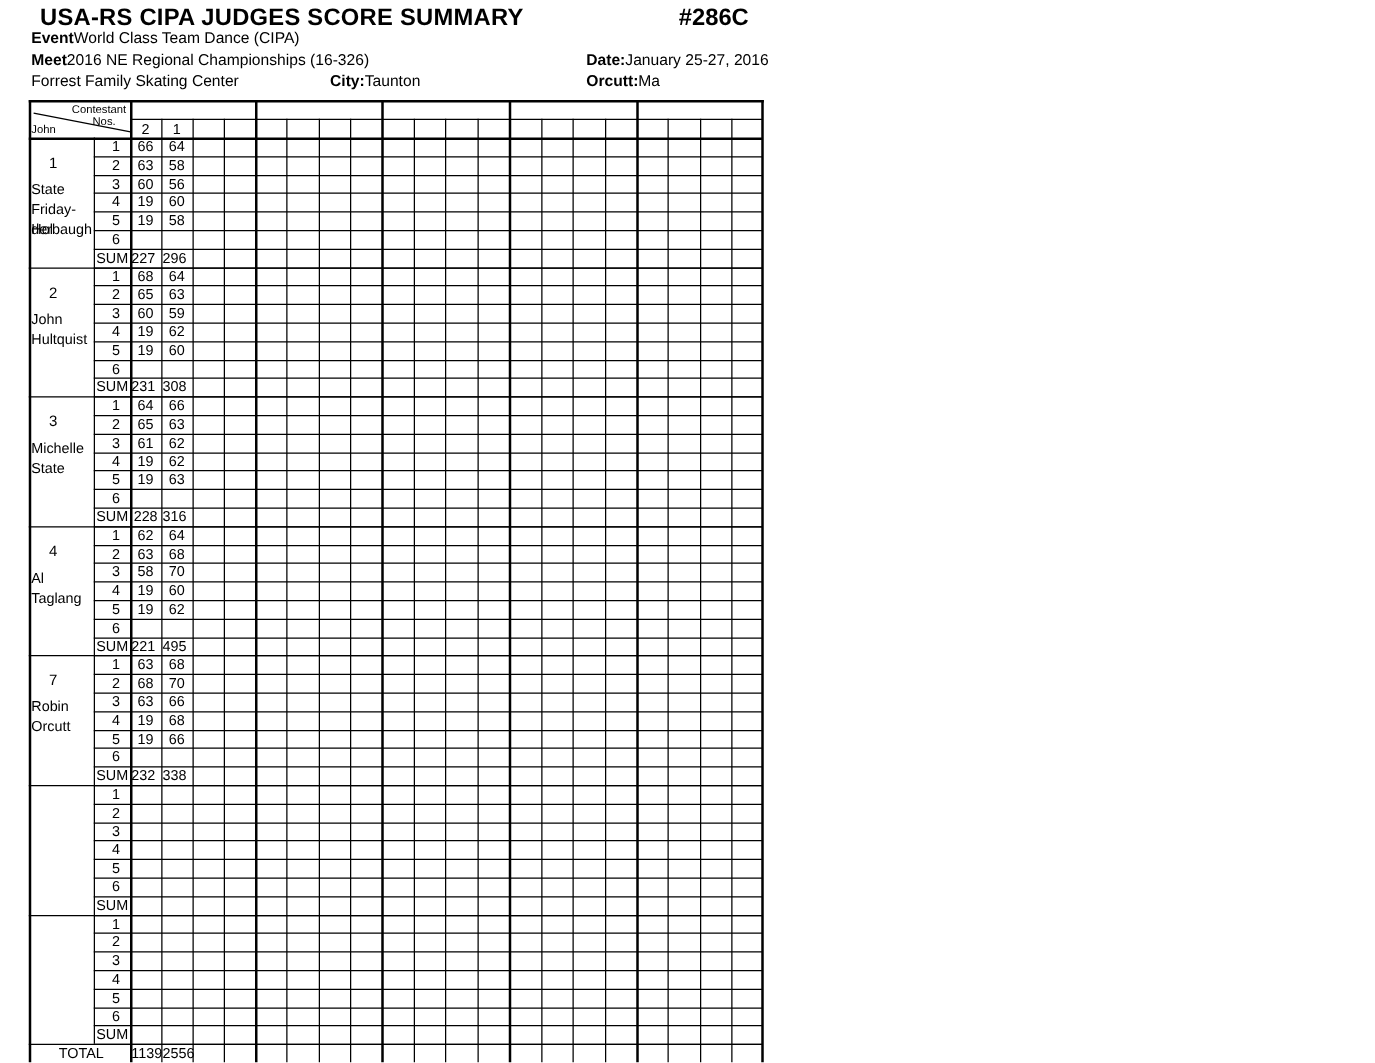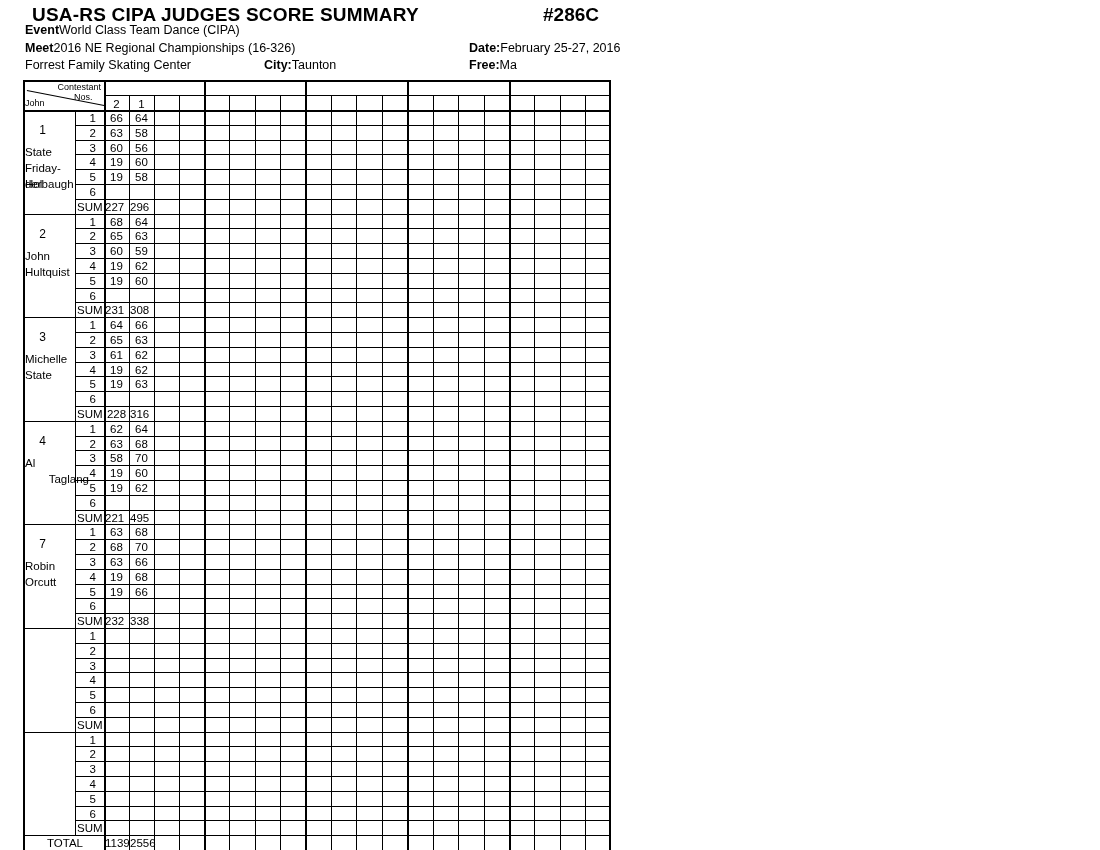--- a/index.html
+++ b/index.html
@@ -17,24 +17,24 @@
   .judge-name { font-size:11.5px; line-height:16px; }
 </style>
 </head>
 <body>
 
 <div class="abs title">USA-RS CIPA JUDGES SCORE SUMMARY</div>
 <div class="abs code">#286C</div>
 
 <div class="abs info" style="left:25px; top:23px;"><b>Event</b><span>World Class Team Dance  (CIPA)</span></div>
 <div class="abs info" style="left:25px; top:41px;"><b>Meet</b><span>2016 NE Regional Championships (16-326)</span></div>
-<div class="abs info" style="left:469px; top:41px;"><b>Date:</b><span>February 25-27, 2016</span></div>
+<div class="abs info" style="left:469px; top:41px;"><b>Date:</b><span>January 25-27, 2016</span></div>
 <div class="abs info" style="left:25px; top:58px;">Forrest Family Skating Center</div>
 <div class="abs info" style="left:264px; top:58px;"><b>City:</b><span>Taunton</span></div>
-<div class="abs info" style="left:469px; top:58px;"><b>Free:</b><span>Ma</span></div>
+<div class="abs info" style="left:469px; top:58px;"><b>Orcutt:</b><span>Ma</span></div>
 
 <div class="grid" id="grid">
     <div class="hline" style="left: 79px; top: 13px; width: 506px; height: 1px;"></div>
     <div class="hline" style="left: -2px; top: 28px; width: 587px; height: 2px;"></div>
     <div class="hline" style="left: 50px; top: 42.8px; width: 535px; height: 1px;"></div>
     <div class="hline" style="left: 50px; top: 57.6px; width: 535px; height: 1px;"></div>
     <div class="hline" style="left: 50px; top: 72.4px; width: 535px; height: 1px;"></div>
     <div class="hline" style="left: 50px; top: 87.2px; width: 535px; height: 1px;"></div>
     <div class="hline" style="left: 50px; top: 102px; width: 535px; height: 1px;"></div>
     <div class="hline" style="left: 50px; top: 116.8px; width: 535px; height: 1px;"></div>
@@ -183,21 +183,21 @@
     <div class="cell " style="left: 80px; top: 295.4px; width: 23px; height: 14px; text-align: center;">19</div>
     <div class="cell " style="left: 105px; top: 295.4px; width: 23px; height: 14px; text-align: center;">63</div>
     <div class="cell " style="left: 51px; top: 310.2px; width: 20px; height: 14px; text-align: right;">6</div>
     <div class="cell " style="left: 80px; top: 310.2px; width: 23px; height: 14px; text-align: center;"></div>
     <div class="cell " style="left: 105px; top: 310.2px; width: 23px; height: 14px; text-align: center;"></div>
     <div class="cell " style="left: 52px; top: 325px; width: 28px; height: 14px; text-align: left;">SUM</div>
     <div class="cell " style="left: 80px; top: 325px; width: 23px; height: 14px; text-align: center;">228</div>
     <div class="cell " style="left: 105px; top: 325px; width: 23px; height: 14px; text-align: left;">316</div>
     <div class="cell judge-num" style="left: 0px; top: 351.8px; width: 35px; height: 14px; text-align: center;">4</div>
     <div class="cell judge-name" style="left: 0px; top: 372.8px; width: 52px; height: 16px; text-align: left;">Al</div>
-    <div class="cell judge-name" style="left: 12px; top: 388.8px; width: 52px; height: 16px; text-align: right;">Taglang</div>
+    <div class="cell judge-name" style="left: 0px; top: 388.8px; width: 52px; height: 16px; text-align: left;">Taglang</div>
     <div class="cell " style="left: 51px; top: 339.8px; width: 20px; height: 14px; text-align: right;">1</div>
     <div class="cell " style="left: 80px; top: 339.8px; width: 23px; height: 14px; text-align: center;">62</div>
     <div class="cell " style="left: 105px; top: 339.8px; width: 23px; height: 14px; text-align: center;">64</div>
     <div class="cell " style="left: 51px; top: 354.6px; width: 20px; height: 14px; text-align: right;">2</div>
     <div class="cell " style="left: 80px; top: 354.6px; width: 23px; height: 14px; text-align: center;">63</div>
     <div class="cell " style="left: 105px; top: 354.6px; width: 23px; height: 14px; text-align: center;">68</div>
     <div class="cell " style="left: 51px; top: 369.4px; width: 20px; height: 14px; text-align: right;">3</div>
     <div class="cell " style="left: 80px; top: 369.4px; width: 23px; height: 14px; text-align: center;">58</div>
     <div class="cell " style="left: 105px; top: 369.4px; width: 23px; height: 14px; text-align: center;">70</div>
     <div class="cell " style="left: 51px; top: 384.2px; width: 20px; height: 14px; text-align: right;">4</div>

